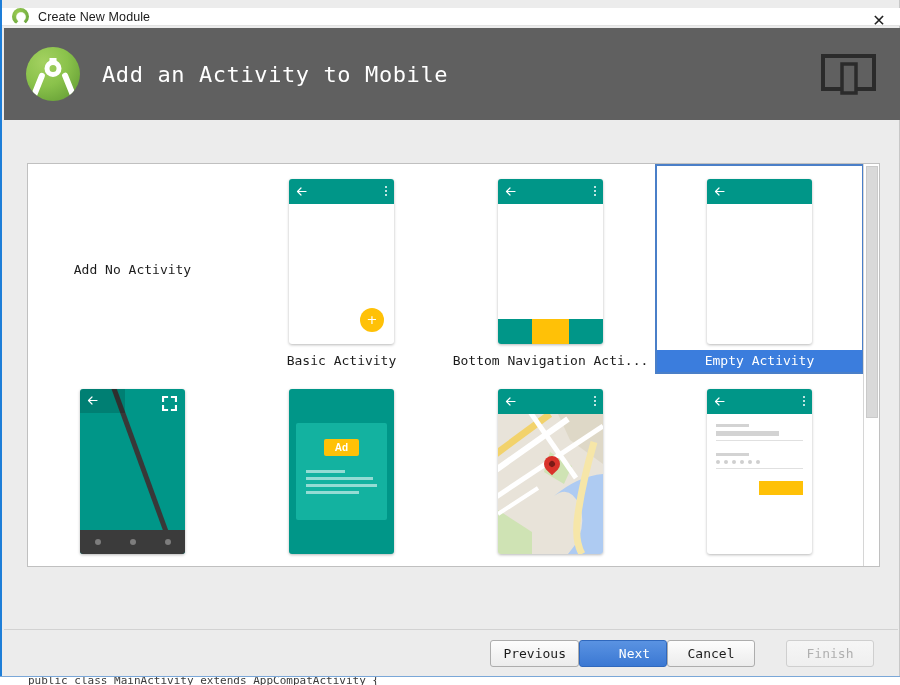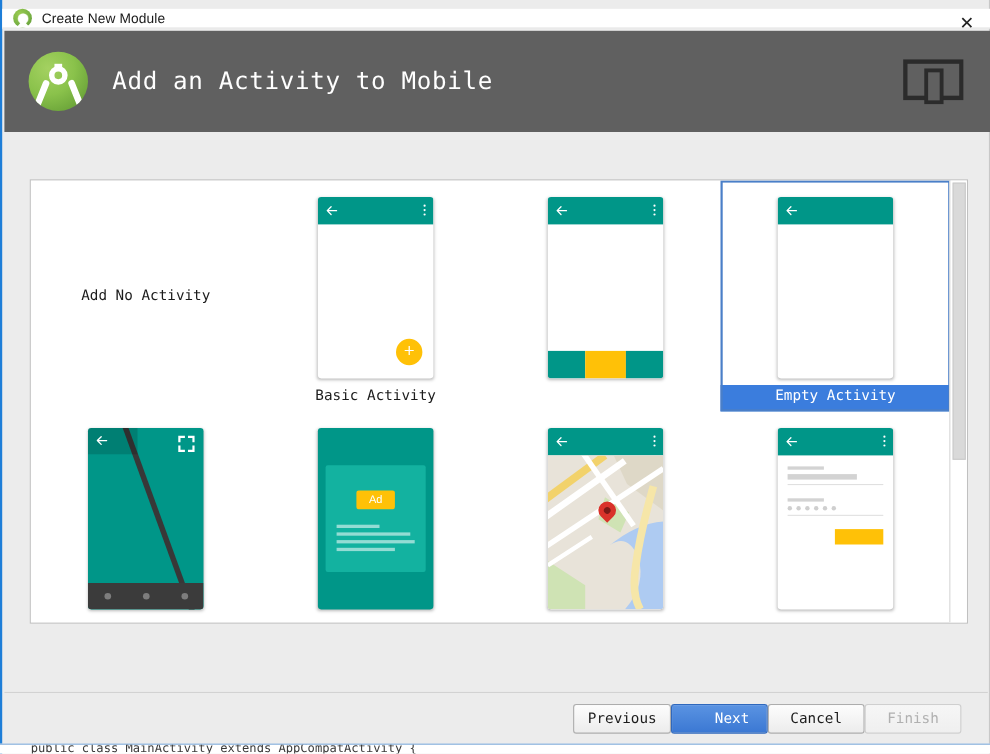--- a/index.html
+++ b/index.html
@@ -285,25 +285,25 @@
     box-shadow: 0 1px 3px rgba(0,0,0,.28);
   }
   .ad-card {
     position: absolute;
     left: 7px; right: 7px; top: 34px; bottom: 34px;
     background: #13b2a0;
     border-radius: 2px;
     display: flex; flex-direction: column; align-items: center;
   }
   .ad-badge {
-    margin-top: 23px;
+    margin-top: 16px;
     background: #ffc107;
     color: #ffffff;
     font-size: 10px;
-    font-weight: normal;
+    font-weight: bold;
     padding: 3px 11px;
     border-radius: 2px;
     font-family: "Liberation Sans", sans-serif;
   }
   .ad-lines { margin-top: 14px; width: 78%; }
   .ad-lines i { display: block; height: 3.5px; background: rgba(255,255,255,.55); margin-bottom: 3.5px; }
 
   
   .map-phone {
     width: 105px; height: 165px;
@@ -369,20 +369,21 @@
     background: linear-gradient(#5a93e2, #3b78d3);
     border-color: #2f68bd;
     color: #ffffff;
     padding-left: 35px;
   }
   .btn.disabled {
     color: #b0b0b0;
     background: linear-gradient(#f6f6f6, #efefef);
     border-color: #cfcfcf;
     cursor: default;
+    margin-left: 31px;
   }
 
   
   #watermark {
     position: absolute;
     left: 248px; top: 652px;
     font-family: "Liberation Serif", serif;
     font-size: 20px;
     color: rgba(140,140,140,.38);
     letter-spacing: .5px;
@@ -474,20 +475,21 @@
                     <i></i>
                   </span>
               </div>
               <div class="bottomnav">
                 <i></i>
                   <i class="active"></i>
                   <i></i>
               </div>
             </div>
           </div>
+          <div class="tname">Bottom Navigation Acti...</div>
         </div>
 
         <div class="cell selected">
           <div class="thumb-wrap">
             <div class="phone">
               <div class="appbar">
                 <svg class="back-arrow" viewBox="0 0 11 11">
                   <path d="M10 5.5 H2 M5 2 L1.5 5.5 L5 9" stroke="#fff" stroke-width="1.2" fill="none" stroke-linecap="round" stroke-linejoin="round"></path>
                 </svg>
               </div>

